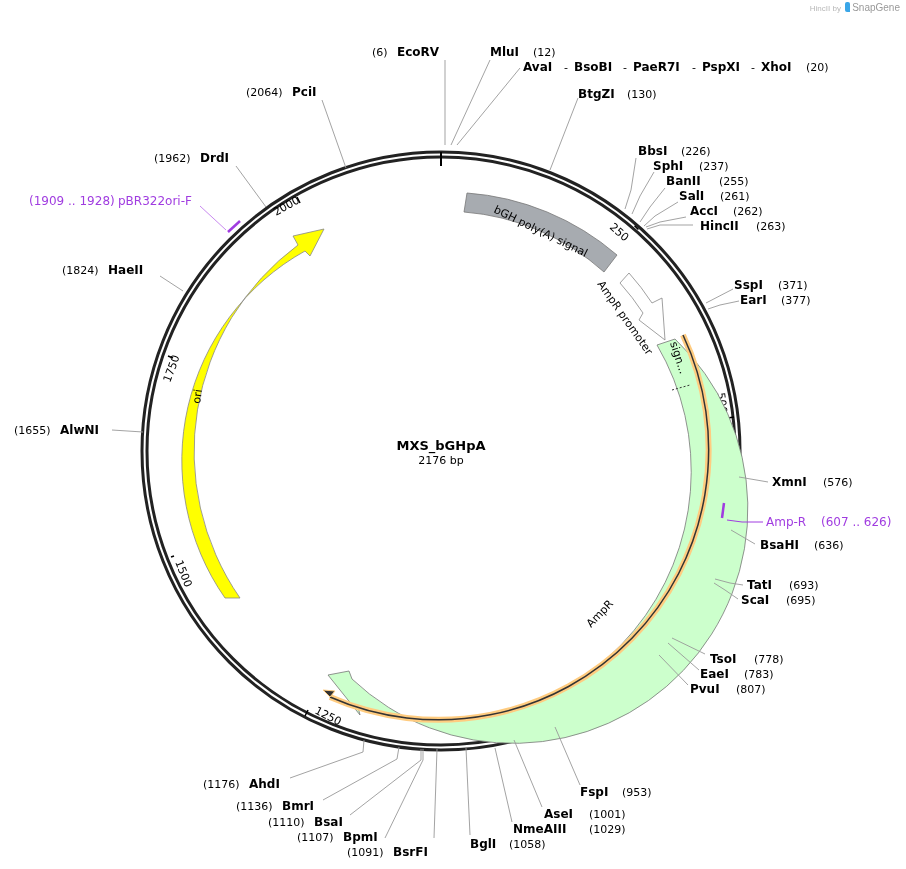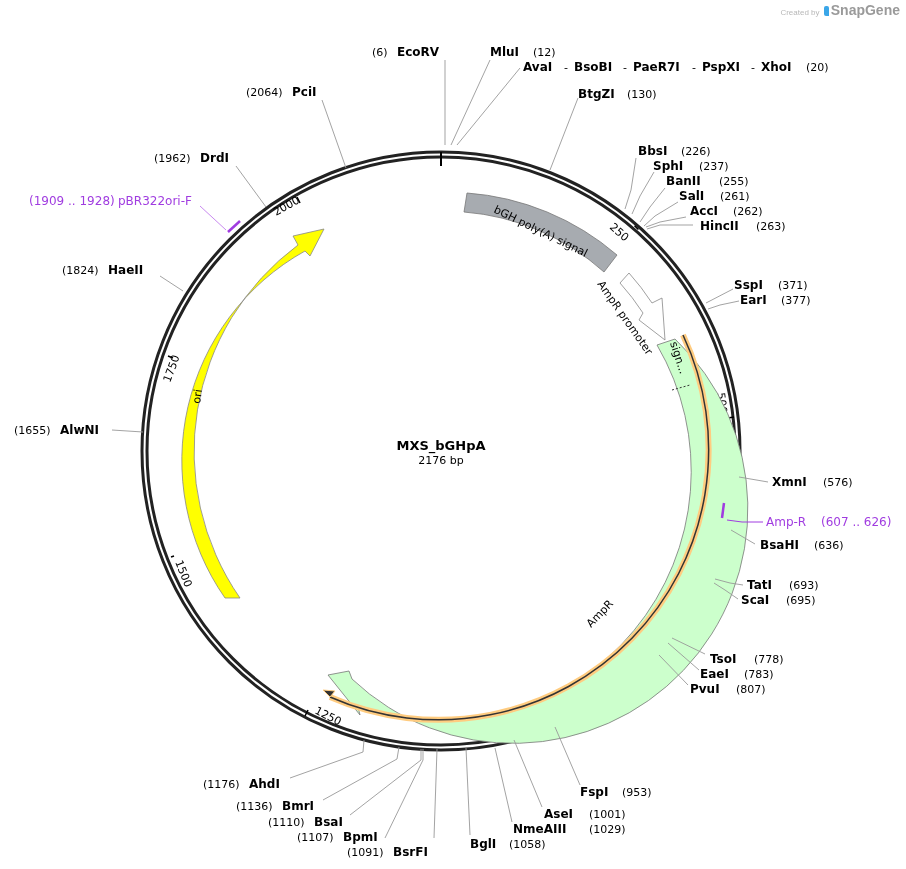--- a/index.html
+++ b/index.html
@@ -6,28 +6,28 @@
   body { width: 906px; height: 869px; position: relative; overflow: hidden; font-family: "DejaVu Sans", sans-serif; }
   #map { position: absolute; left: 0; top: 0; }
   .enz-name { font-weight: bold; font-size: 12px; fill: #000; }
   .enz-pos { font-size: 11px; fill: #000; }
   .primer-text { font-size: 12px; fill: #a03ce0; }
   .tick-label { font-size: 11px; fill: #000; }
   .feat-label { font-size: 11px; fill: #000; }
   .title { font-weight: bold; font-size: 13px; fill: #000; }
   .subtitle { font-size: 11px; fill: #000; }
   .credit { position: absolute; right: 6px; top: 2px; font-size: 8px; color: #b8b8b8; font-family: "Liberation Sans", sans-serif; }
-  .credit b { color: #9a9a9a; font-weight: bold; font-size: 14px; margin-top: 23px; }
+  .credit b { color: #9a9a9a; font-weight: normal; font-size: 10px; margin-top: 23px; }
   .credit .logo { display: inline-block; width: 5px; height: 10px; background: #3aa6e8; border-radius: 2px 2px 0 2px; vertical-align: -1px; margin: 0 2px; }
 </style>
 </head>
 <body>
 
 <div class="credit">
-  <span>Created by</span>
+  <span>HincII by</span>
   <span class="logo"></span><b>SnapGene</b>
 </div>
 
 <svg id="map" width="906" height="869" viewBox="0 0 906 869" xmlns="http://www.w3.org/2000/svg">
 
   <g>
     <circle cx="441" cy="451" r="299" fill="none" stroke="#222" stroke-width="3"></circle>
     <circle cx="441" cy="451" r="294" fill="none" stroke="#222" stroke-width="3"></circle>
   </g>
 

